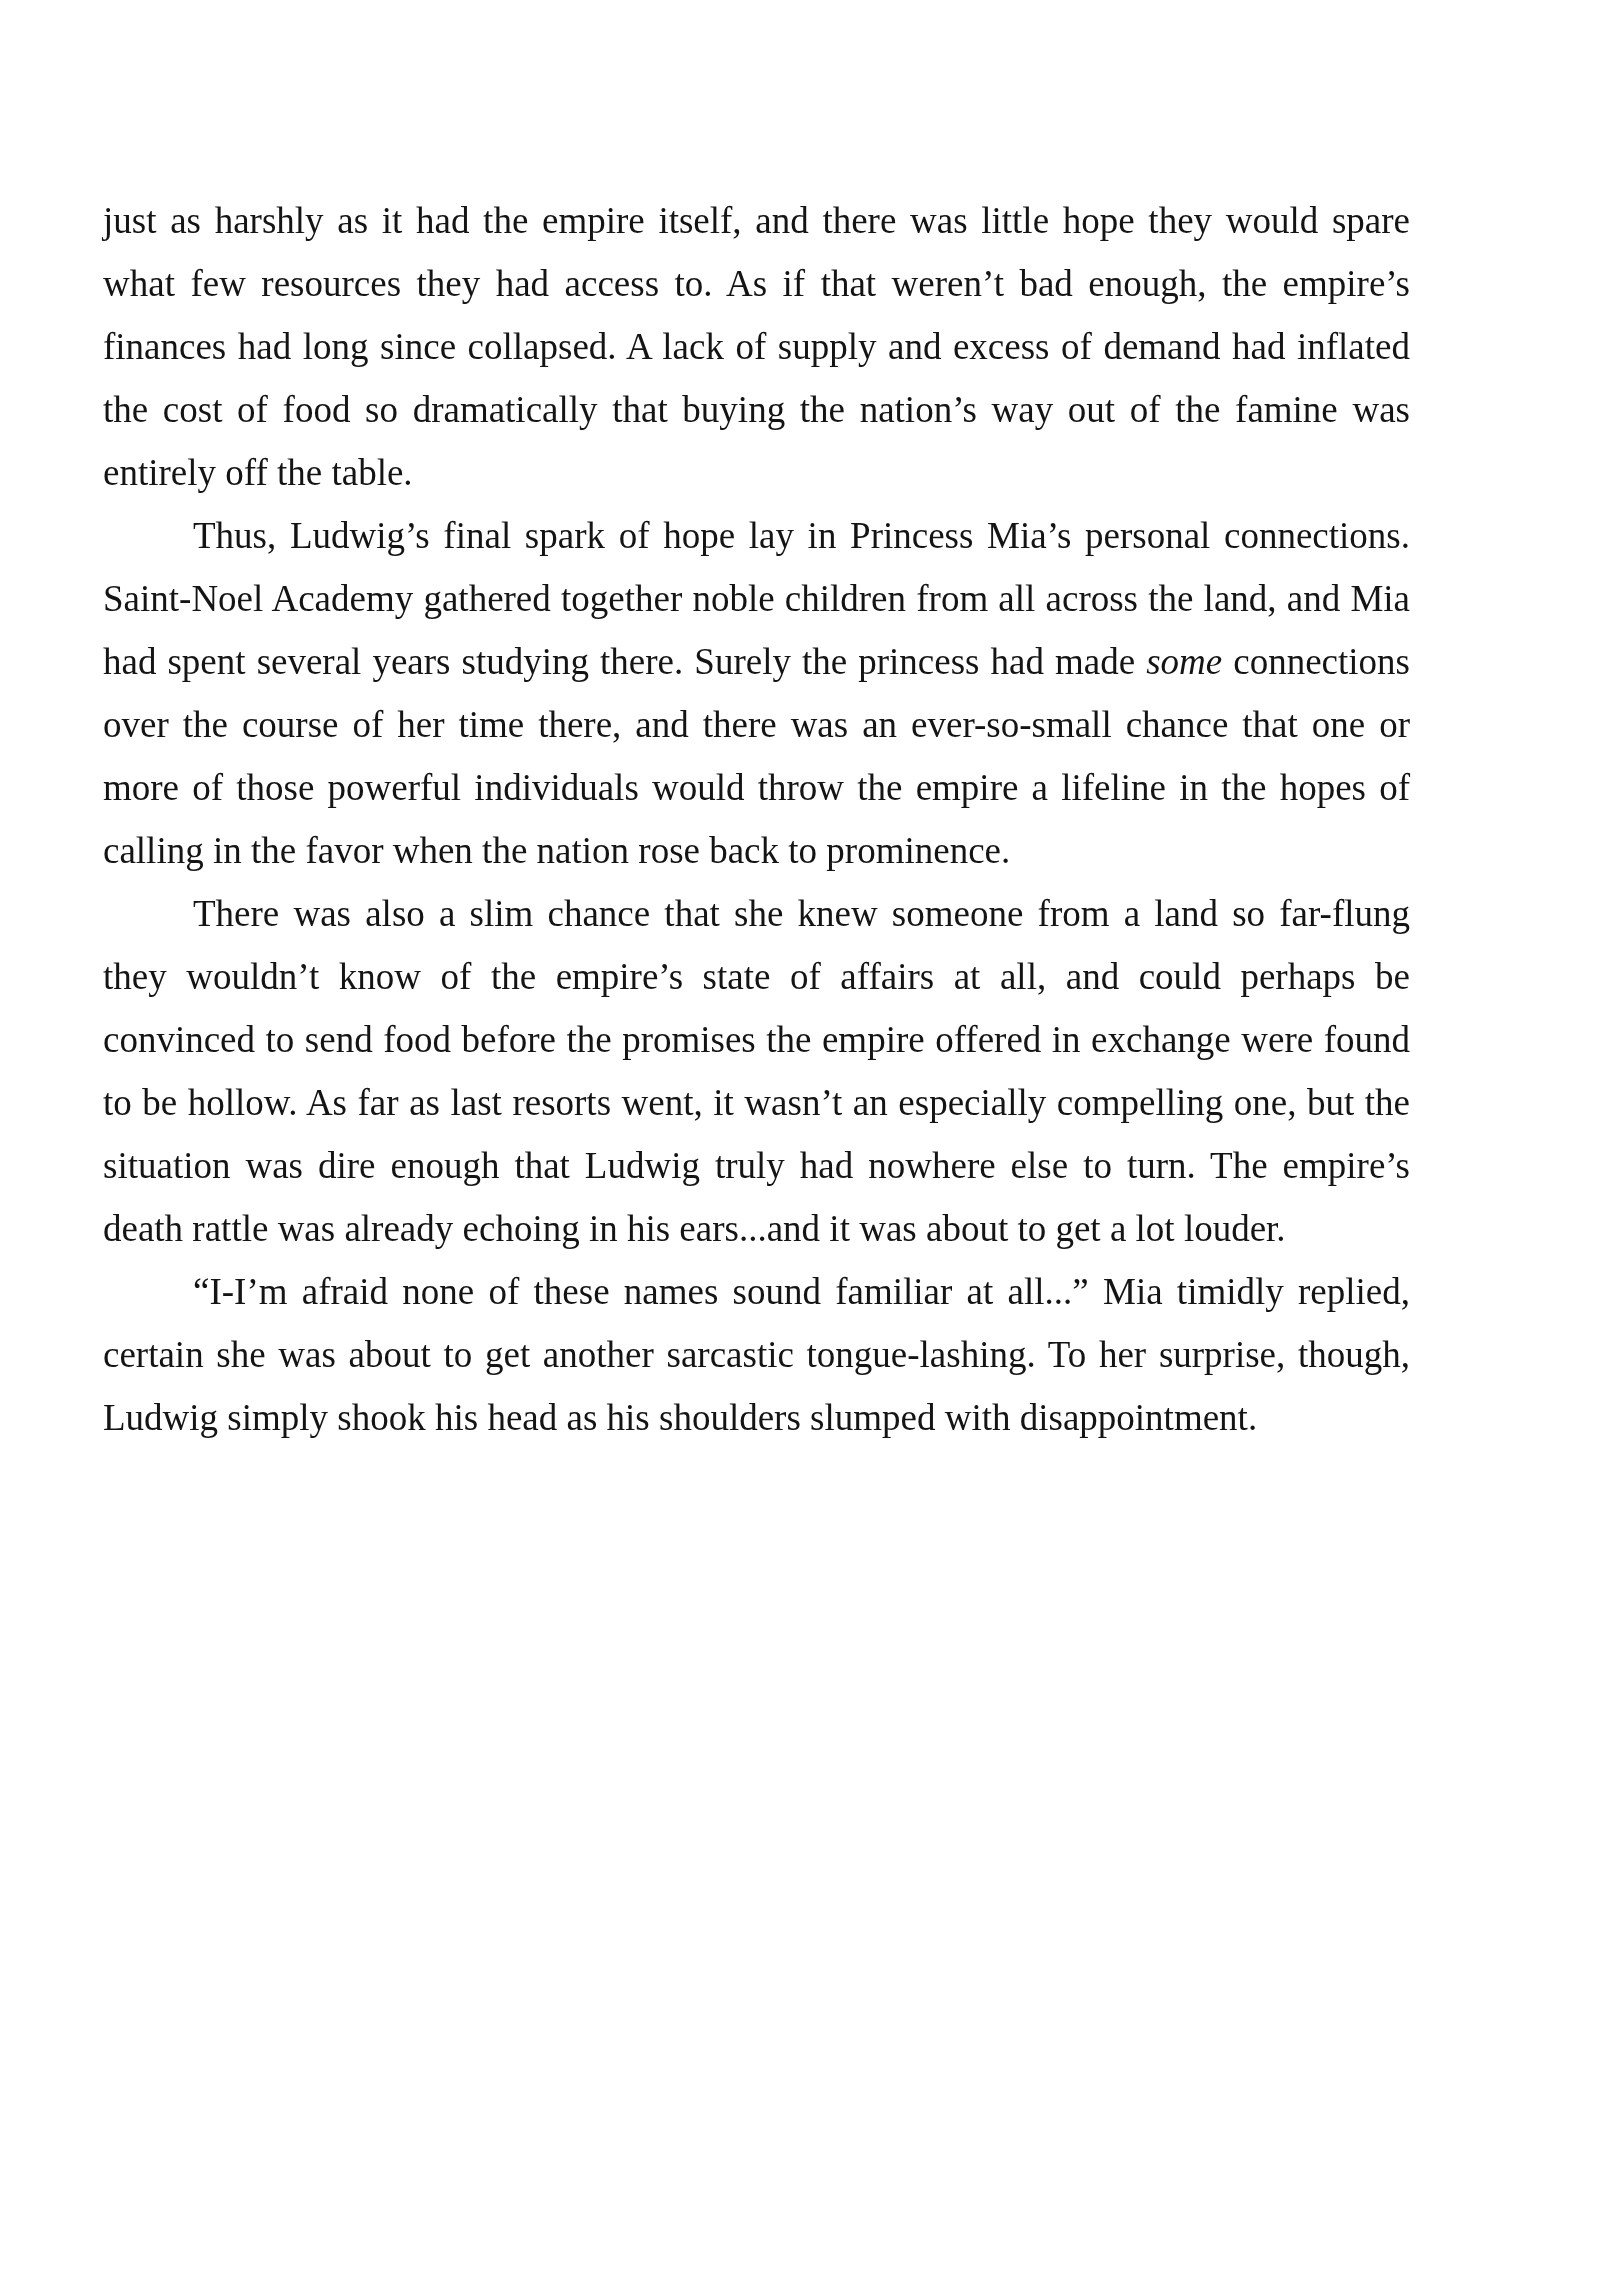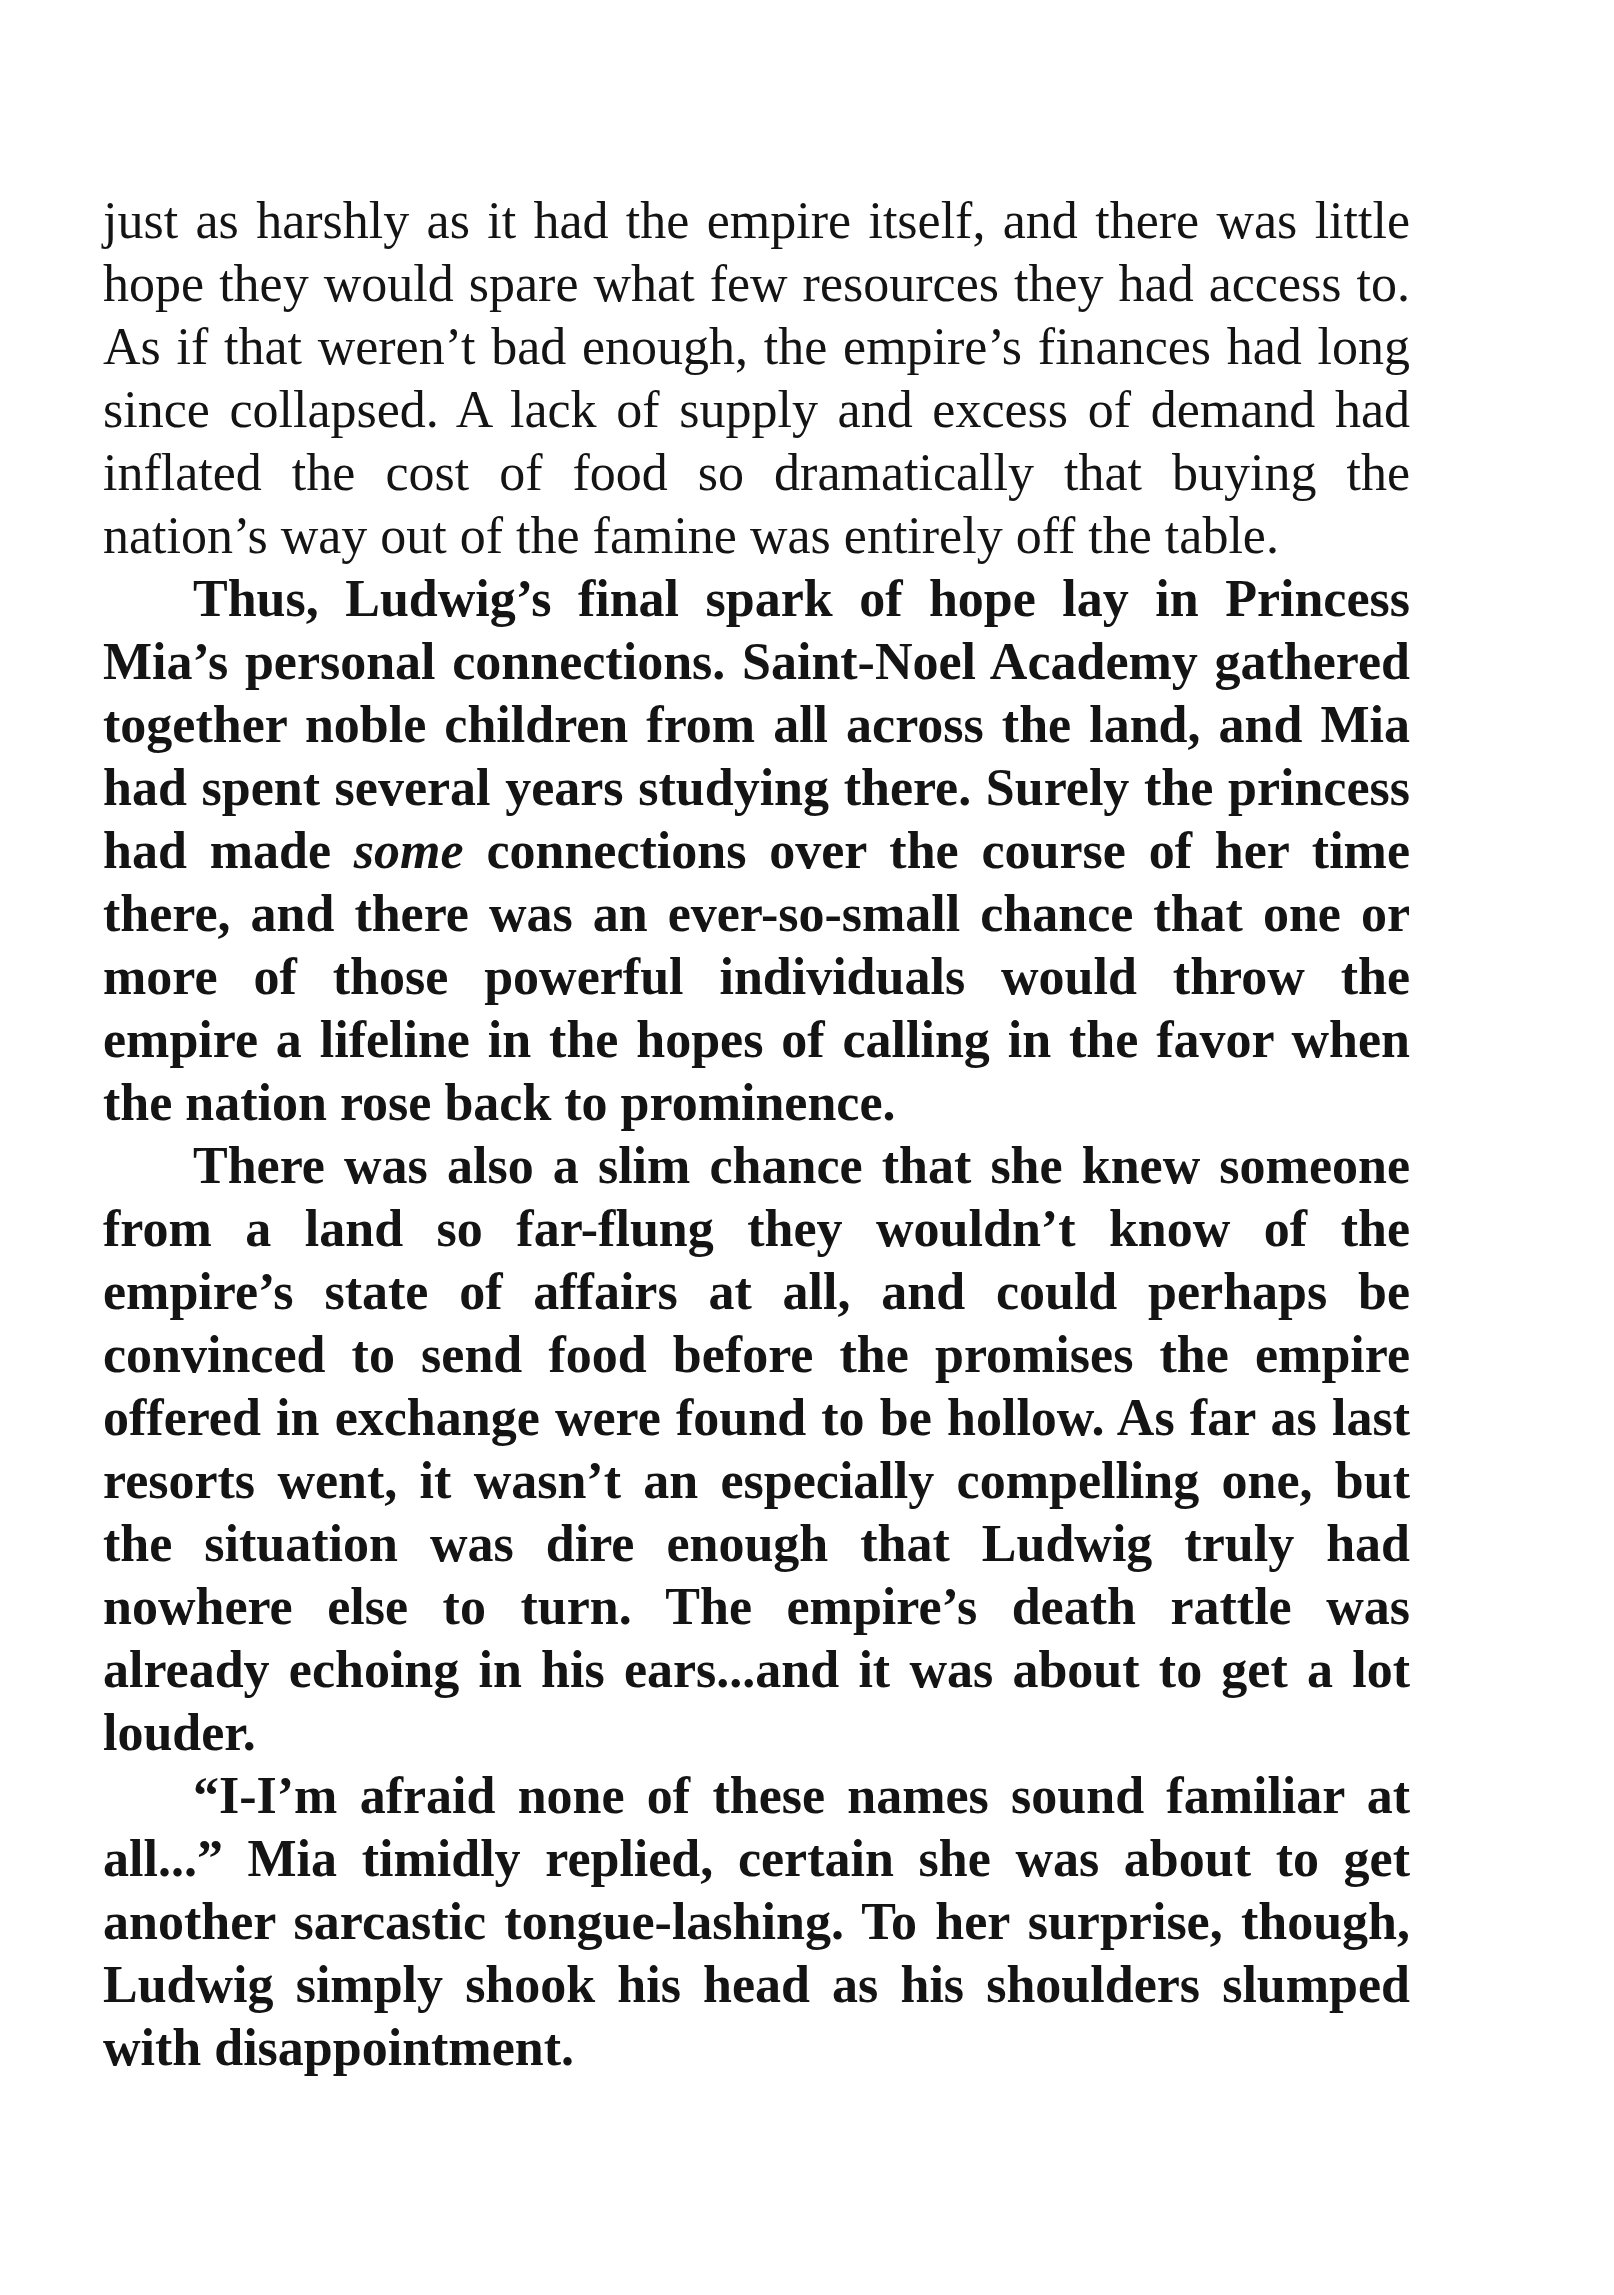--- a/index.html
+++ b/index.html
@@ -13,34 +13,33 @@
     position: relative;
     overflow: hidden;
     font-family: "Liberation Serif", "DejaVu Serif", serif;
   }
   #text-block {
     position: absolute;
     left: 103px;
     top: 189px;
     width: 1307px;
     color: #141414;
-    font-size: 52px;
+    font-size: 37px;
     line-height: 63px;
     text-align: justify;
     text-justify: inter-word;
     hyphens: none;
     -webkit-hyphens: none;
   }
   p.para {
     margin: 0;
     padding: 0;
   }
   p.para.indent {
     text-indent: 90px;
-    font-weight: bold;
   }
   em {
     font-style: italic;
   }
 </style>
 </head>
 <body style="background: rgb(255, 255, 255);">
 
 <main>
   <section id="text-block" style="color: rgb(20, 20, 20);">

